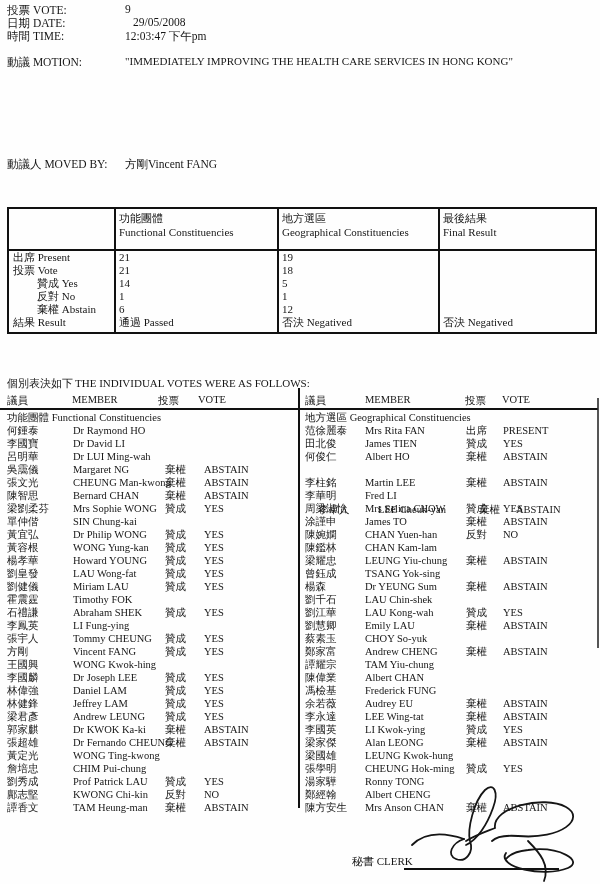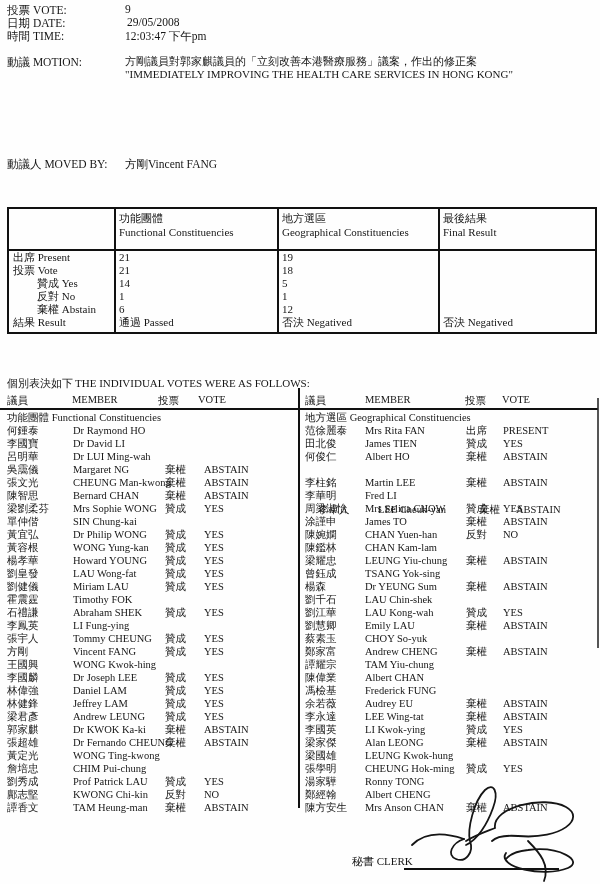--- a/index.html
+++ b/index.html
@@ -32,28 +32,27 @@
 </style>
 </head>
 <body>
 
 <div id="page">
 
   <div class="abs hdr-label" style="left:7px;top:3px;">投票 VOTE:</div>
   <div class="abs hdr-value" style="left:125px;top:3px;">9</div>
 
   <div class="abs hdr-label" style="left:7px;top:16px;">日期 DATE:</div>
-  <div class="abs hdr-value" style="left:127px;top:16px;text-align:center;">29/05/2008</div>
+  <div class="abs hdr-value" style="left:133px;top:16px;text-align:center;">29/05/2008</div>
 
   <div class="abs hdr-label" style="left:7px;top:29px;">時間 TIME:</div>
   <div class="abs hdr-value" style="left:125px;top:29px;">12:03:47 下午pm</div>
 
   <div class="abs hdr-label" style="left:7px;top:55px;">動議 MOTION:</div>
   <div class="abs" style="left:125px;top:55px;width:470px;">
-    <div class="t11">方剛議員對郭家麒議員的「立刻改善本港醫療服務」議案，作出的修正案</div>
     <div class="t11">"IMMEDIATELY IMPROVING THE HEALTH CARE SERVICES IN HONG KONG"</div>
   </div>
 
   <div class="abs hdr-label" style="left:7px;top:157px;">動議人 MOVED BY:</div>
   <div class="abs hdr-value" style="left:125px;top:157px;">方剛Vincent FANG</div>
 
   <div id="sumtable">
     <div class="vline" style="left:105px;"></div>
     <div class="vline" style="left:268px;"></div>
     <div class="vline" style="left:429px;"></div>

